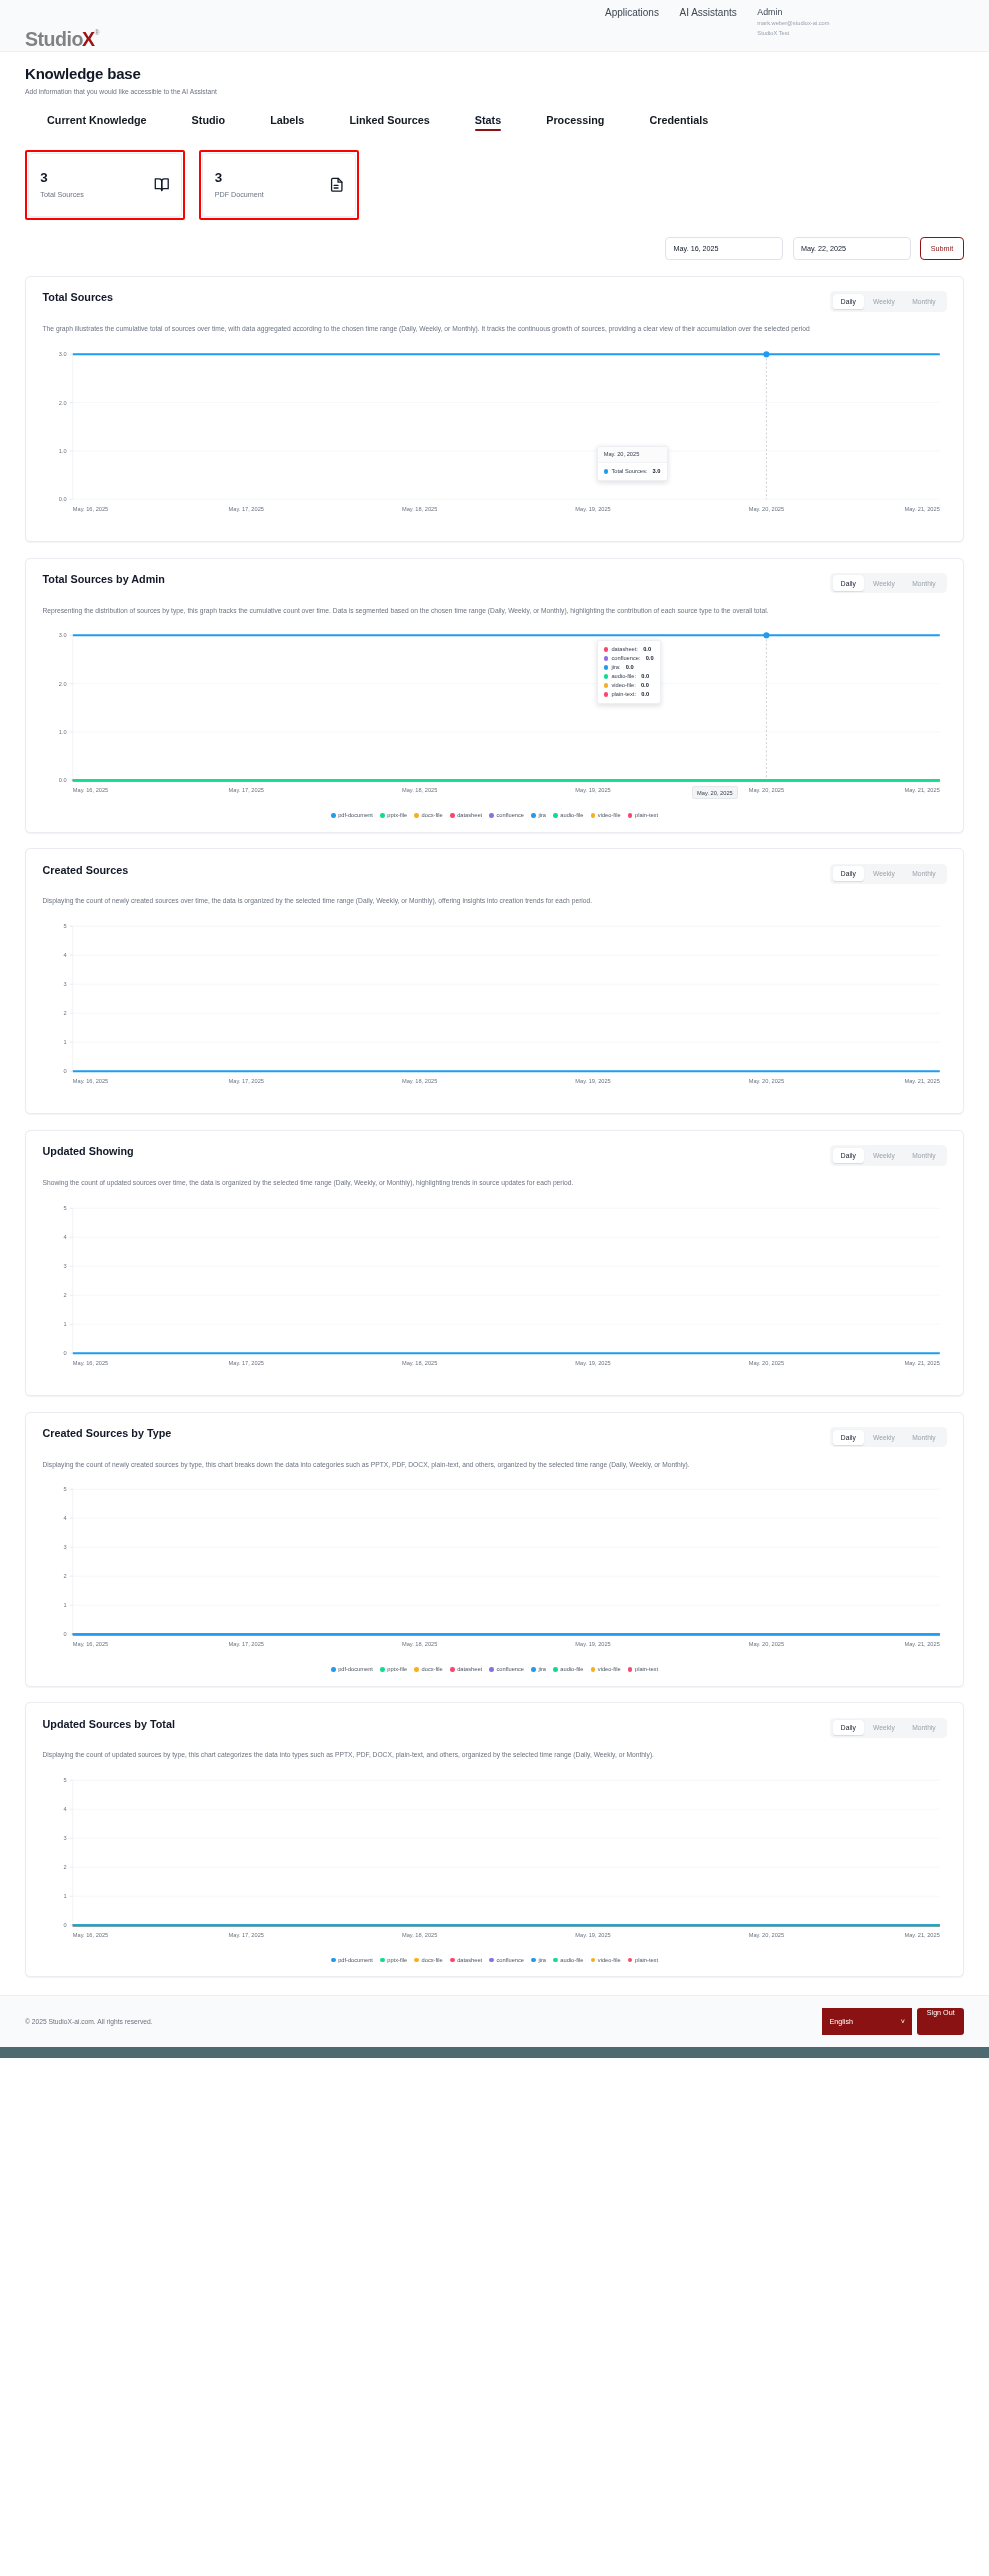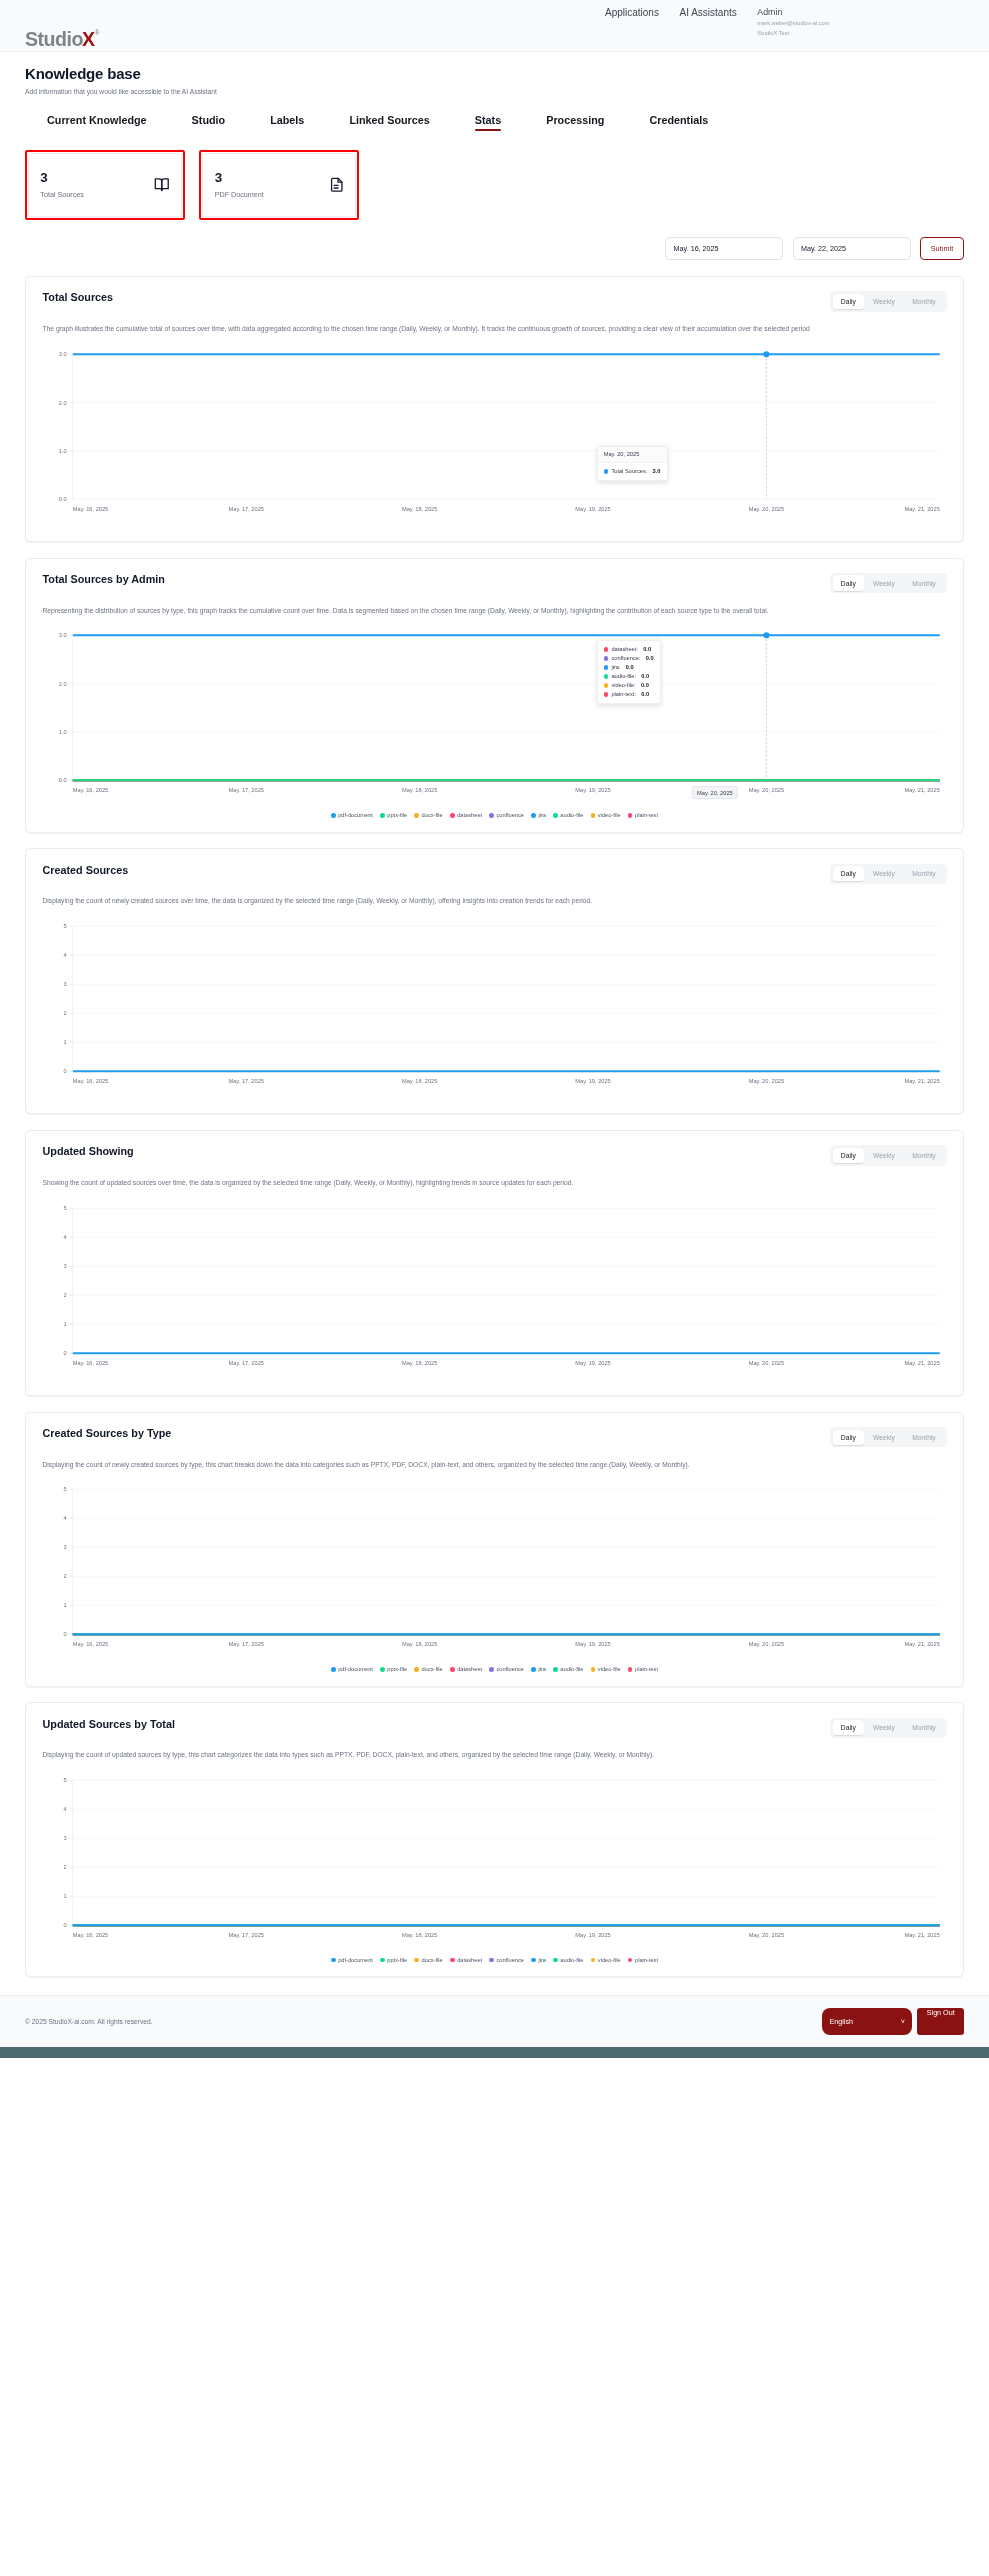--- a/index.html
+++ b/index.html
@@ -141,21 +141,21 @@
 
   
   .footer {
     background:#f8fafc; border-top:0.5px solid #eceff3;
     height:52px; display:flex; align-items:center; justify-content:space-between;
     padding:0 25px; margin-top:17.5px;
   }
   .copyright { font-size:6.7px; color:#6b7280; }
   .footer-right { display:flex; gap:5.2px; align-items:center; }
   .lang-select {
-    background:#8b1212; color:#fff; border:none; border-radius:8px;
+    background:#8b1212; color:#fff; border:none; border-radius:0;
     height:27px; width:90px; padding:0 7.2px; font-size:7.2px;
     font-family:"Liberation Sans", sans-serif;
     display:flex; align-items:center; justify-content:space-between; cursor:pointer;
   }
   .signout-btn {
     background:#8b1212; color:#fff; border:none; border-radius:3.1px;
     height:27px; padding:0 9.3px; font-size:7.2px; cursor:pointer;
     font-family:"Liberation Sans", sans-serif;
   }
   .bottombar { height:11.3px; background:#4c6a70; }

